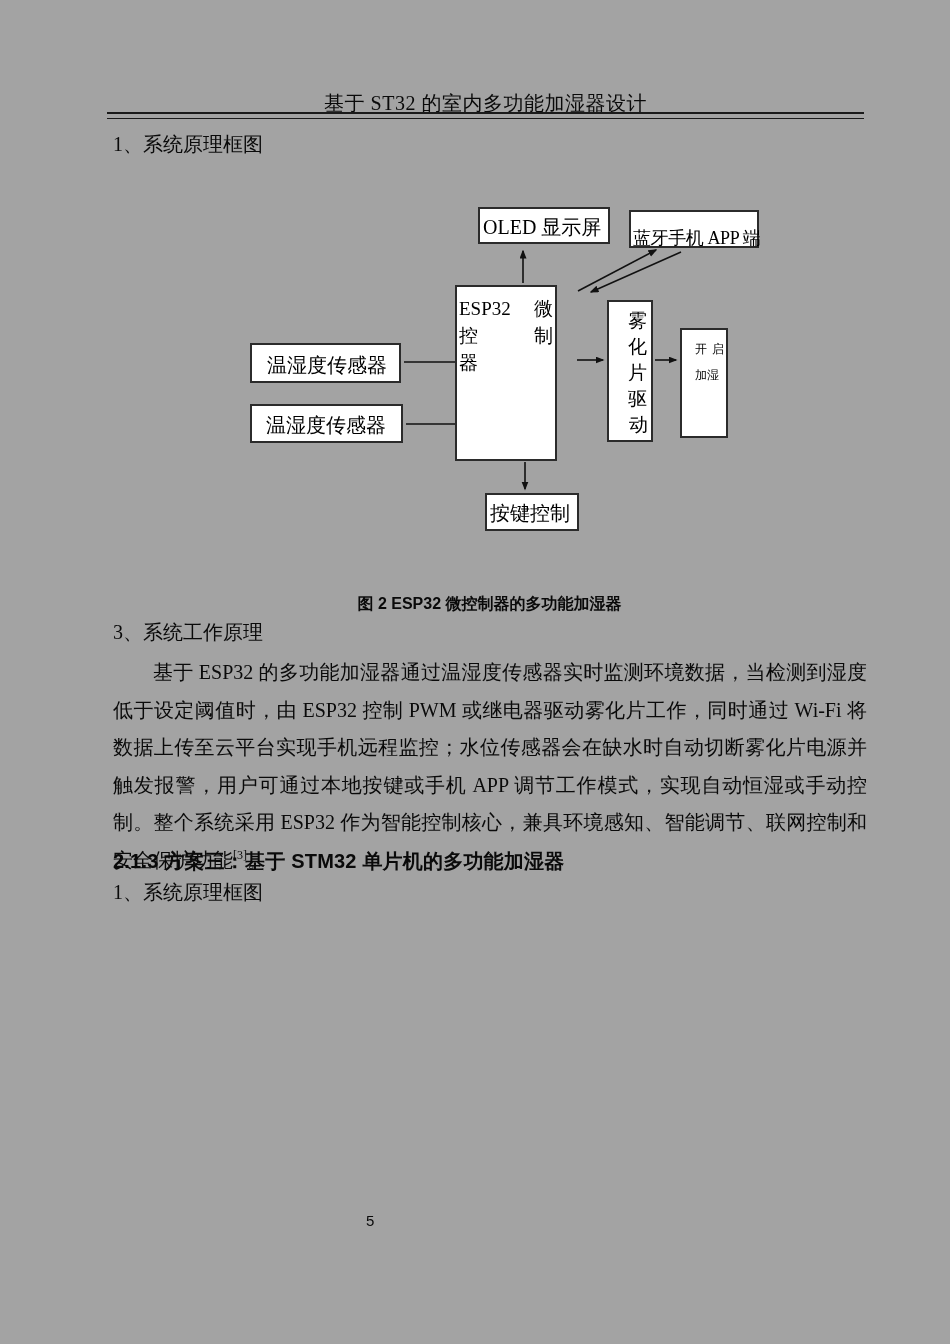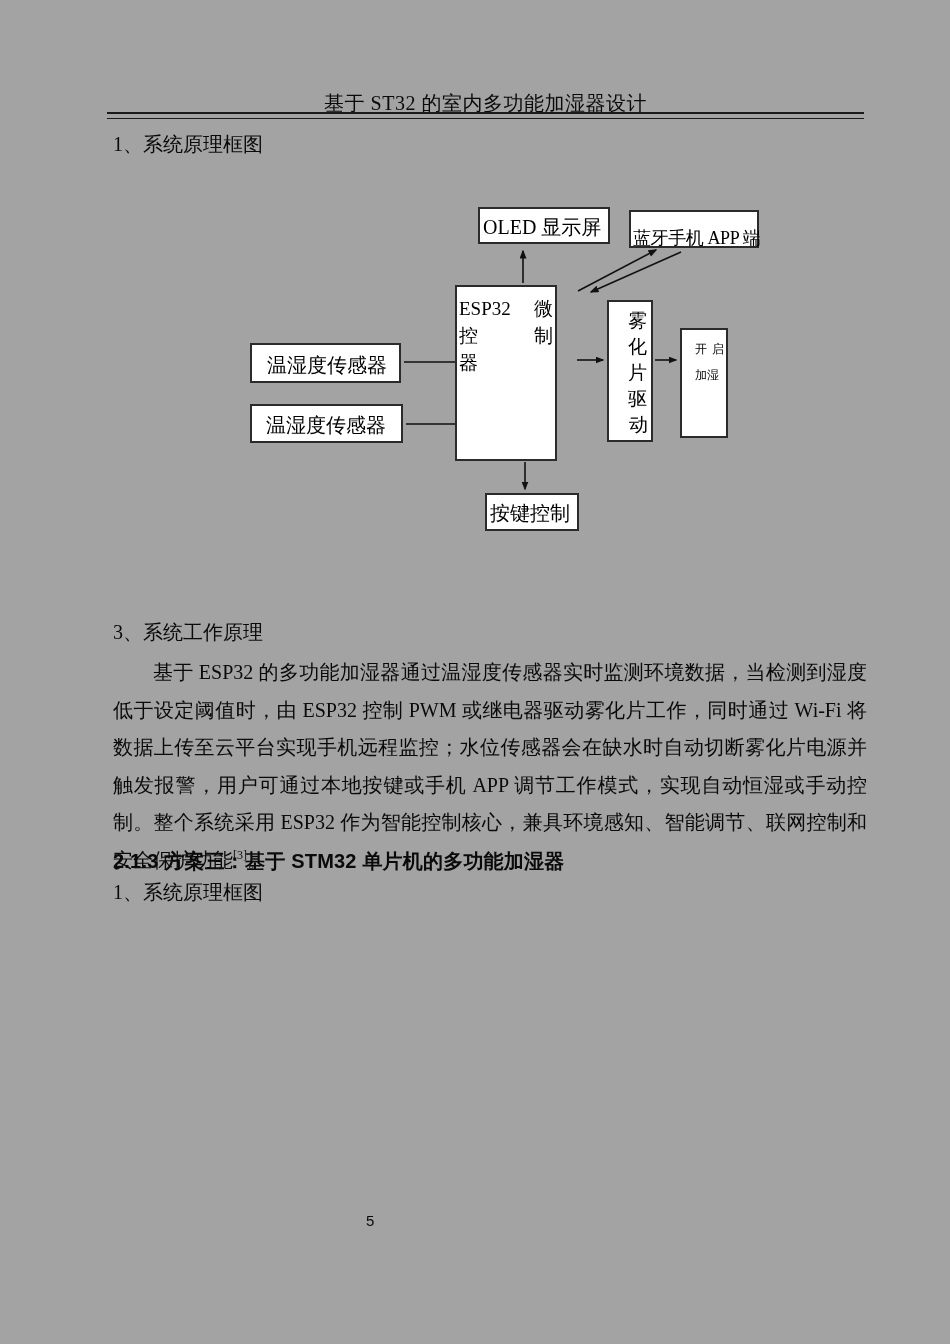--- a/index.html
+++ b/index.html
@@ -123,20 +123,21 @@
 
     <div class="dbox box-temp">
       <span>温湿度传感器</span>
     </div>
 
     <div class="dbox box-key">
       <span>按键控制</span>
     </div>
   </div>
 
+  <div class="fig-caption">图 2 ESP32 微控制器的多功能加湿器</div>
 
   <div class="sec sec-2">3、系统工作原理</div>
 
   <p class="body-par"><span>基于 ESP32 的多功能加湿器通过温湿度传感器实时监测环境数据，当检测到湿度低于设定阈值时，由 ESP32 控制 PWM 或继电器驱动雾化片工作，同时通过 Wi-Fi 将数据上传至云平台实现手机远程监控；水位传感器会在缺水时自动切断雾化片电源并触发报警，用户可通过本地按键或手机 APP 调节工作模式，实现自动恒湿或手动控制。整个系统采用 ESP32 作为智能控制核心，兼具环境感知、智能调节、联网控制和安全保护功能</span><sup>[3]</sup><span>。</span></p>
 
   <div class="h213">2.1.3 方案三：基于 STM32 单片机的多功能加湿器</div>
 
   <div class="sec sec-1b">1、系统原理框图</div>
 
   <div class="page-num">5</div>

